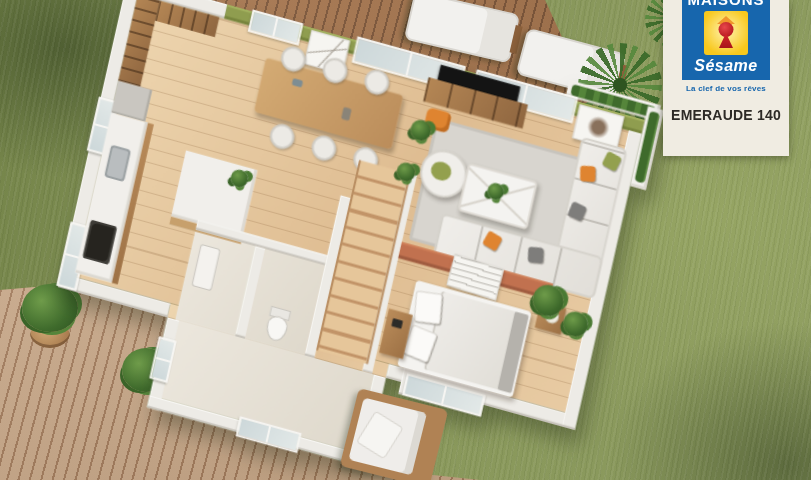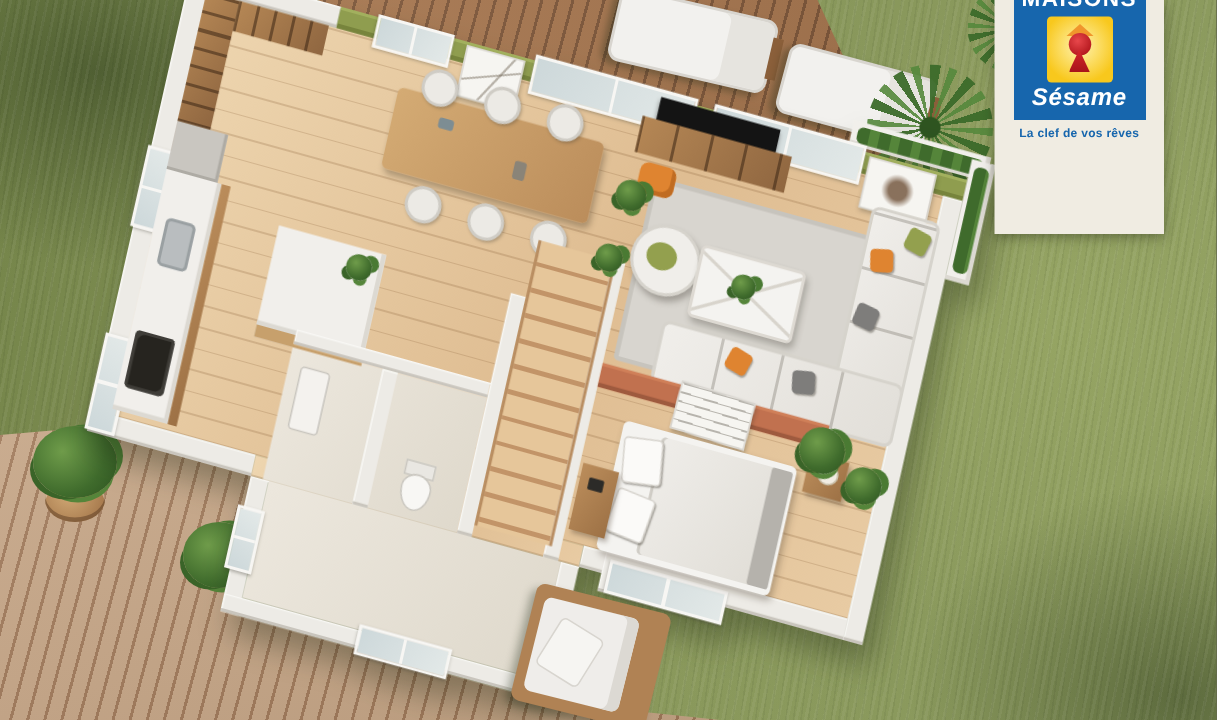--- a/index.html
+++ b/index.html
@@ -75,21 +75,21 @@
     repeating-linear-gradient(90deg, transparent 0 38px, rgba(120,115,105,.35) 38px 40px),
     linear-gradient(115deg,#f0eeea,#e2dfd9);border:2px solid #d6d3cc;border-radius:6px;}
   .pillow{width:15px;height:15px;border-radius:3px;box-shadow:1px 1px 1px rgba(60,55,45,.4);}
   .stairs{background:
     repeating-linear-gradient(180deg,#e6c69a 0 14px,#c29468 14px 17px);
     border-left:2px solid #b98e62;border-right:2px solid #b98e62;}
   .chair{width:20px;height:20px;border-radius:50%;background:#eceae5;border:2px solid #cfccc5;box-shadow:1px 1px 2px rgba(60,55,45,.3);}
   .tv{background:#141414;border-bottom:2px solid #000;box-shadow:0 2px 3px rgba(0,0,0,.4);}
   .hedge{background:repeating-linear-gradient(90deg,#3f6b2c 0 8px,#55853a 8px 14px);border-radius:4px;}
   
-  .card{left:663px;top:0;width:113px;height:156px;background:#f0ece2;
+  .card{left:663px;top:0;width:126px;height:156px;background:#f0ece2;
     box-shadow:0 2px 8px rgba(20,25,10,.4);text-align:center;}
   .logoblue{position:relative;width:88px;margin:-12px auto 0;background:#1766ad;padding:3px 0 5px;}
   .maisons{color:#fff;font-weight:bold;font-size:15px;letter-spacing:1px;}
   .logoyellow{position:relative;width:44px;height:44px;margin:3px auto 2px;border-radius:3px;
     background:radial-gradient(circle at 50% 45%, #fff3b0, #f8c81d 75%);}
   .roof{position:absolute;left:50%;top:5px;transform:translateX(-50%);width:0;height:0;
     border-left:9px solid transparent;border-right:9px solid transparent;border-bottom:8px solid #f0962c;}
   .khead{position:absolute;left:50%;top:11px;transform:translateX(-50%);width:15px;height:15px;border-radius:50%;
     background:radial-gradient(circle at 40% 35%, #e8474b, #b2161c 80%);}
   .kstem{position:absolute;left:50%;top:22px;transform:translateX(-50%);width:14px;height:15px;
@@ -226,15 +226,16 @@
     <div class="logoblue">
       <div class="maisons">MAISONS</div>
       <div class="logoyellow">
         <div class="roof"></div>
         <div class="khead"></div>
         <div class="kstem"></div>
       </div>
       <div class="sesame">Sésame</div>
     </div>
     <div class="tagline">La clef de vos rêves</div>
+    <div class="model">EMERAUDE 140</div>
   </div>
 
 </div>
 
 </body></html>

